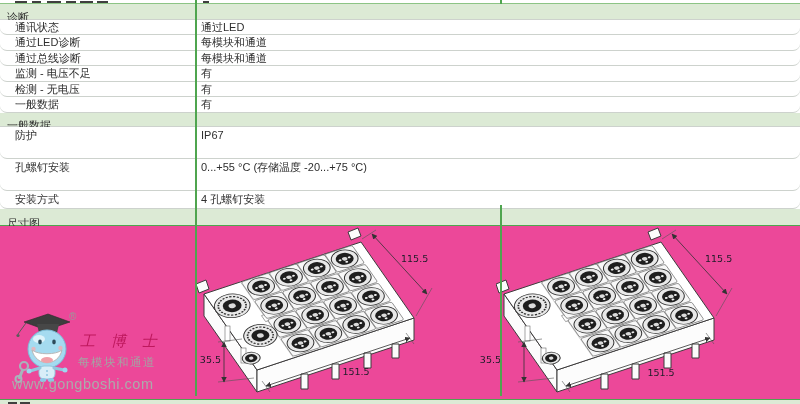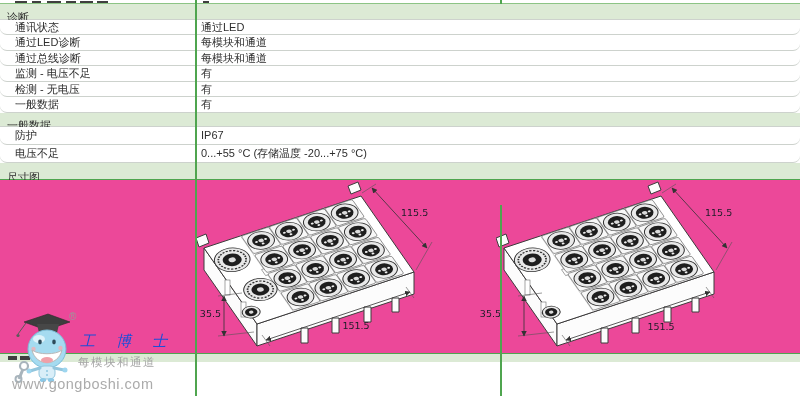--- a/index.html
+++ b/index.html
@@ -6,21 +6,21 @@
   .page{position:relative;width:800px;height:404px;background:#fff;overflow:hidden;
         font-family:"Liberation Sans","DejaVu Sans",sans-serif;color:#2e2e2e;}
   
   .row{position:relative;box-sizing:border-box;border-bottom:1px solid #cdd2cd;background:#fff;border-radius:7px;}
   .row .lbl{position:absolute;left:15px;top:0;font-size:11px;white-space:nowrap;}
   .row .val{position:absolute;left:201px;top:0;font-size:11px;white-space:nowrap;}
   .hdr{position:relative;box-sizing:border-box;background:#dcead5;border-bottom:1px solid #cdd2cd;}
   .hdr .lbl{position:absolute;left:7px;top:0;font-size:11px;font-weight:500;white-space:nowrap;margin-top:6px;}
   .r15{height:15px}.r15 .lbl,.r15 .val{line-height:14px}
   .r16{height:16px}.r16 .lbl,.r16 .val{line-height:15px}
-  .r17{height:18px}.r17 .lbl,.r17 .val{line-height:16px}
+  .r17{height:32px}.r17 .lbl,.r17 .val{line-height:16px}
   .r18{height:18px}.r18 .lbl,.r18 .val{line-height:17px}
   .r26{height:26px}.r26 .lbl,.r26 .val{line-height:21px}
   .h16{height:16px}.h16 .lbl{line-height:15px}
   .h14{height:14px}.h14 .lbl{line-height:13px}
   .h17{height:17px}.h17 .lbl{line-height:16px}
   .greenline{border-bottom:1px solid #4fa54f !important;}
   .toprow{position:relative;height:4px;box-sizing:border-box;background:#fff;border-bottom:1px solid #8cc485;}
   .botrow{position:relative;height:8px;background:#dcead5;}
   .frag{position:absolute;background:#3f3f3f;display:block;}
   
@@ -38,22 +38,22 @@
   .pctr{fill:#dcdcdc}
   .ppin{fill:#f0f0f0}
   .rib{fill:none;stroke:#2f2f2f;stroke-width:1.6;stroke-dasharray:2 1.4}
   .segline{stroke:#a5a5a5;stroke-width:0.5;fill:none}
   .lblrect{fill:#ffffff;stroke:#6a6a6a;stroke-width:0.6}
   .dimline{stroke:#333;stroke-width:0.8}
   .extline{stroke:#555;stroke-width:0.6}
   
   .wm{position:absolute;left:12px;top:308px;width:190px;height:92px;z-index:10;}
   .wm-reg{position:absolute;left:57px;top:3px;font-size:10px;color:#9a9a9a;}
-  .wm-brand{position:absolute;left:68px;top:24px;font-family:Liberation Mono, monospace;font-style:italic;
-            font-size:15px;color:#1d4ed8;letter-spacing:6px;white-space:nowrap;}
+  .wm-brand{position:absolute;left:68px;top:24px;font-family:Liberation Serif, serif;font-style:italic;
+            font-size:15px;color:#be185d;letter-spacing:6px;white-space:nowrap;}
   .wm-tag{position:absolute;left:66px;top:47px;font-size:11.5px;color:#a4a4a4;letter-spacing:1.5px;white-space:nowrap;}
   .wm-url{position:absolute;left:0px;top:68px;font-size:14.5px;color:#ababab;letter-spacing:0.5px;white-space:nowrap;}
 </style>
 </head>
 <body>
 
 <div class="page">
 
   <div class="toprow">
     <i class="frag" style="left:15px;bottom:0;width:12px;height:2px"></i>
@@ -94,22 +94,26 @@
   </div>
 
   <div class="hdr h14">
     <span class="lbl">一般数据</span>
   </div>
   <div class="row r17">
     <span class="lbl">防护</span>
     <span class="val">IP67</span>
   </div>
   <div class="row r17">
-    <span class="lbl">电压不足</span>
+    <span class="lbl">孔螺钉安装</span>
     <span class="val">0...+55 °C (存储温度 -20...+75 °C)</span>
+  </div>
+  <div class="row r18">
+    <span class="lbl">安装方式</span>
+    <span class="val">4 孔螺钉安装</span>
   </div>
 
   <div class="hdr h17 greenline">
     <span class="lbl">尺寸图</span>
   </div>
 
   <div class="drawrow">
 
     <div class="dcell" style="left:196px;width:306px;">
       <svg width="306" height="173" viewBox="0 0 306 173">

